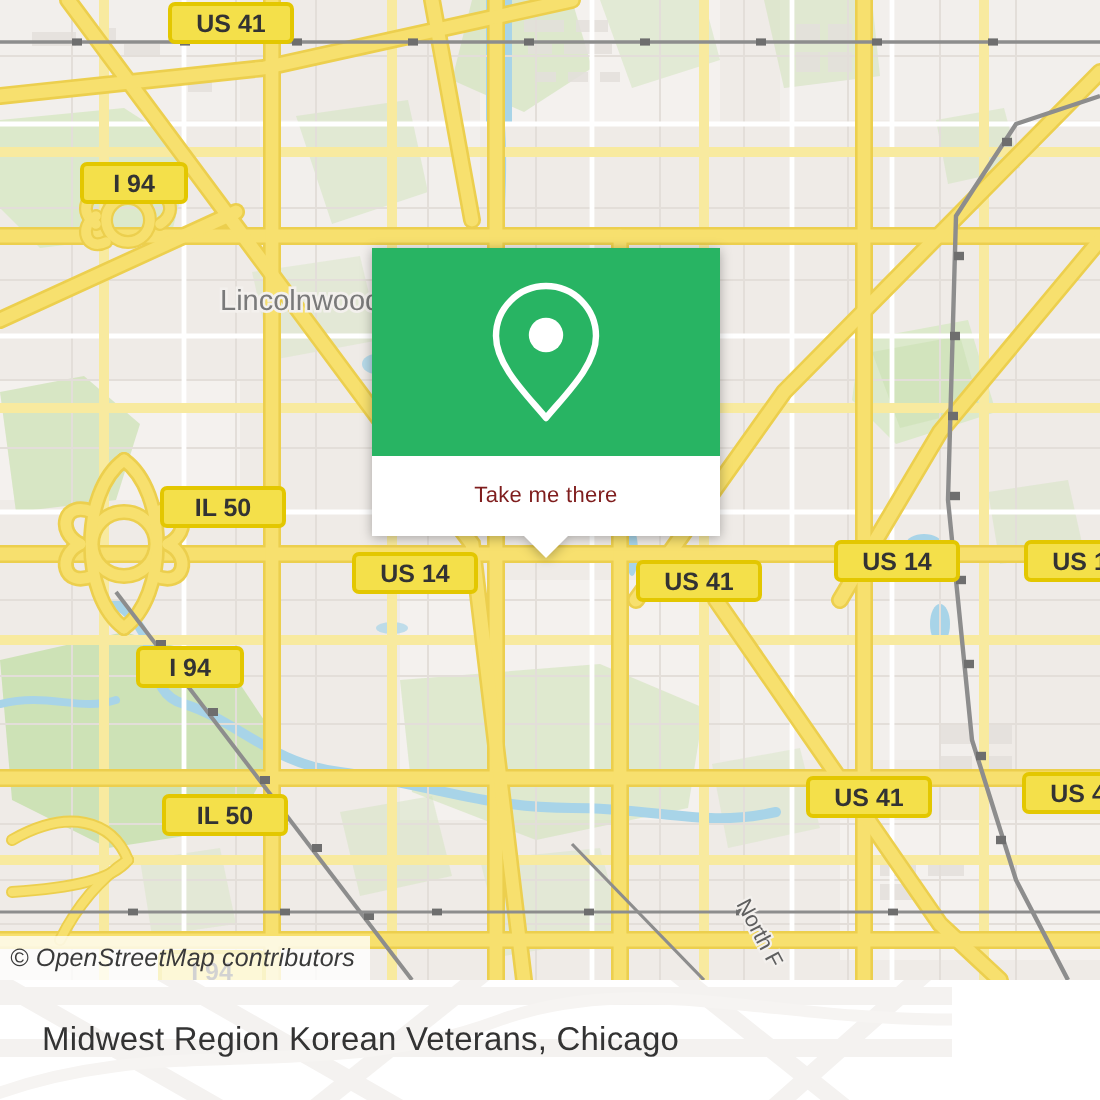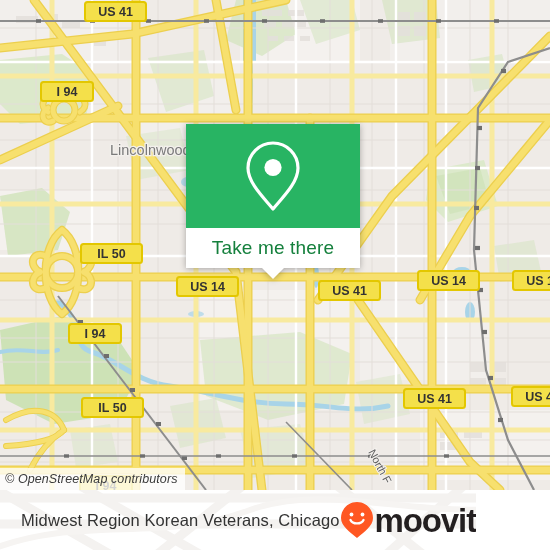--- a/index.html
+++ b/index.html
@@ -66,22 +66,22 @@
   }
   #callout-bottom {
     height: 40px;
     background: #ffffff;
     display: flex;
     align-items: center;
     justify-content: center;
     position: relative;
   }
   #callout-label {
-    font-size: 19px;
-    color: #15803d;
+    font-size: 11px;
+    color: #7f1d1d;
     letter-spacing: 0.15px;
   }
   #callout-tail {
     position: absolute;
     left: 50%;
     top: 100%;
     margin-left: -11px;
     width: 0; height: 0;
     border-left: 11px solid transparent;
     border-right: 11px solid transparent;
@@ -493,25 +493,16 @@
         <path d="M0,8 H550"></path>
       </g>
       <g stroke="#f6f4f2" stroke-width="6" fill="none">
         <path d="M-10,60 C80,24 160,54 250,20 C340,-12 430,40 560,10"></path>
       </g>
     </svg>
 
     <div id="footer-inner">
       <span id="place-title">Midwest Region Korean Veterans, Chicago</span>
 
-      <span id="brand">
-        <svg width="34" height="38" viewBox="0 0 34 38">
-          <path d="M17 1 C8.2 1 1 8.2 1 17 C1 25 10 31 17 37 C24 31 33 25 33 17 C33 8.2 25.8 1 17 1 Z" fill="#ff5722"></path>
-          <circle cx="11.5" cy="13.5" r="1.9" fill="#ffffff"></circle>
-          <circle cx="22.5" cy="13.5" r="1.9" fill="#ffffff"></circle>
-          <path d="M10.5 19 C12.5 23.6 21.5 23.6 23.5 19" fill="none" stroke="#ffffff" stroke-width="2.3" stroke-linecap="round"></path>
-        </svg>
-        <span id="brand-word">moovit</span>
-      </span>
     </div>
   </div>
 
 </div>
 
 </body></html>

